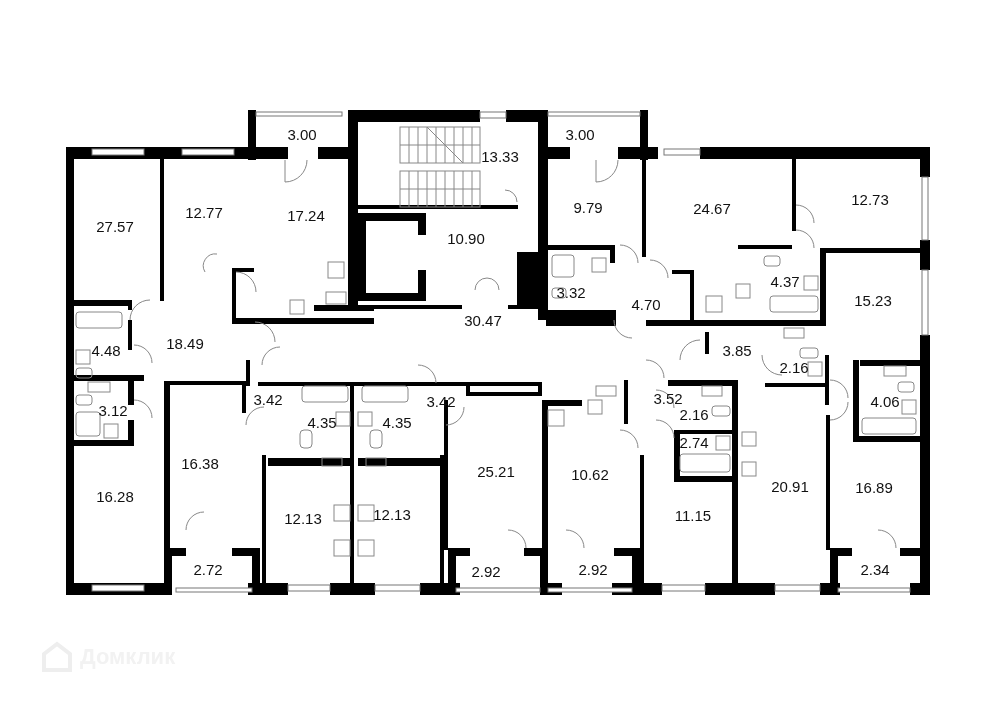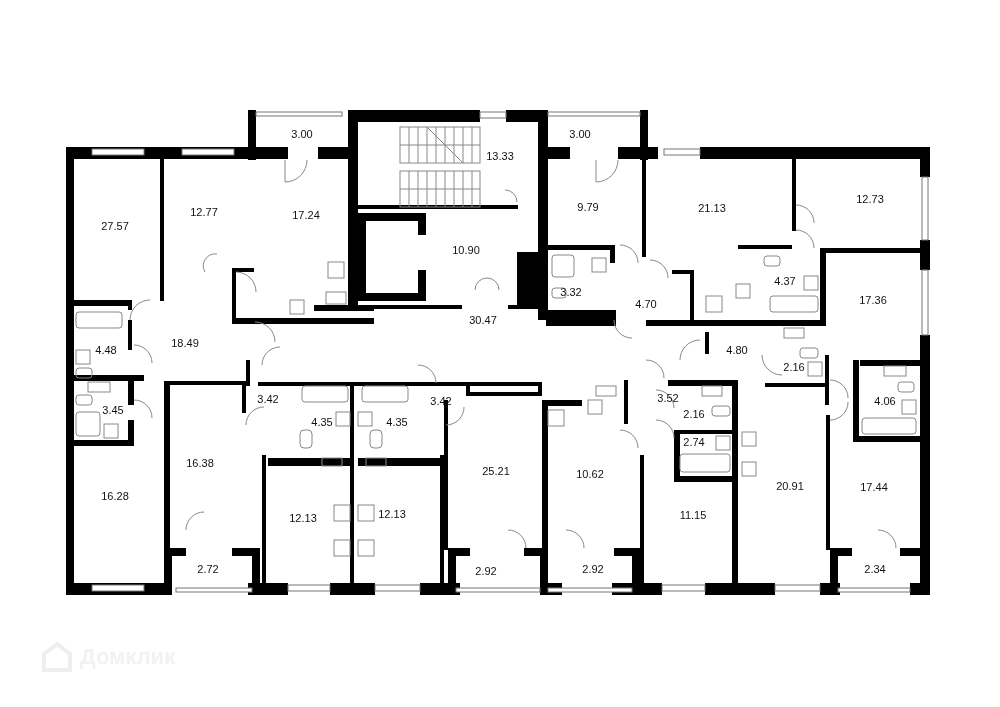--- a/index.html
+++ b/index.html
@@ -1,18 +1,18 @@
 <!DOCTYPE html>
 <html><head>
 <meta charset="utf-8">
 <style>
   html,body{margin:0;padding:0;background:#fff;}
   body{width:1000px;height:707px;position:relative;overflow:hidden;font-family:"Liberation Sans",sans-serif;}
   #plan{position:absolute;left:0;top:0;width:1000px;height:707px;}
-  .lbl{position:absolute;font-size:11px;color:#111;transform:translate(-50%,-50%);white-space:nowrap;}
+  .lbl{position:absolute;font-size:15px;color:#111;transform:translate(-50%,-50%);white-space:nowrap;}
   .wm{position:absolute;left:40px;top:640px;display:flex;align-items:center;gap:6px;color:#f2f2f2;font-size:22px;font-weight:bold;}
   .wm svg{width:34px;height:34px;}
 </style>
 </head>
 <body>
 
 <svg id="plan" viewBox="0 0 1000 707" xmlns="http://www.w3.org/2000/svg">
   <g fill="#000">
 
     <rect x="66" y="147" width="188" height="12"></rect>
@@ -241,48 +241,48 @@
 </svg>
 
 <div id="labels">
   <span class="lbl" style="left:115px;top:226px">27.57</span>
   <span class="lbl" style="left:204px;top:212px">12.77</span>
   <span class="lbl" style="left:306px;top:215px">17.24</span>
   <span class="lbl" style="left:302px;top:134px">3.00</span>
   <span class="lbl" style="left:500px;top:156px">13.33</span>
   <span class="lbl" style="left:580px;top:134px">3.00</span>
   <span class="lbl" style="left:588px;top:207px">9.79</span>
-  <span class="lbl" style="left:466px;top:250px">10.90</span>
+  <span class="lbl" style="left:466px;top:238px">10.90</span>
   <span class="lbl" style="left:571px;top:292px">3.32</span>
   <span class="lbl" style="left:646px;top:304px">4.70</span>
-  <span class="lbl" style="left:712px;top:208px">21.13</span>
+  <span class="lbl" style="left:712px;top:208px">24.67</span>
   <span class="lbl" style="left:870px;top:199px">12.73</span>
   <span class="lbl" style="left:785px;top:281px">4.37</span>
-  <span class="lbl" style="left:873px;top:300px">17.36</span>
+  <span class="lbl" style="left:873px;top:300px">15.23</span>
   <span class="lbl" style="left:106px;top:350px">4.48</span>
   <span class="lbl" style="left:185px;top:343px">18.49</span>
   <span class="lbl" style="left:483px;top:320px">30.47</span>
-  <span class="lbl" style="left:737px;top:350px">4.80</span>
+  <span class="lbl" style="left:737px;top:350px">3.85</span>
   <span class="lbl" style="left:794px;top:367px">2.16</span>
-  <span class="lbl" style="left:113px;top:410px">3.45</span>
+  <span class="lbl" style="left:113px;top:410px">3.12</span>
   <span class="lbl" style="left:268px;top:399px">3.42</span>
   <span class="lbl" style="left:322px;top:422px">4.35</span>
   <span class="lbl" style="left:397px;top:422px">4.35</span>
   <span class="lbl" style="left:441px;top:401px">3.42</span>
   <span class="lbl" style="left:668px;top:398px">3.52</span>
   <span class="lbl" style="left:694px;top:414px">2.16</span>
   <span class="lbl" style="left:694px;top:442px">2.74</span>
   <span class="lbl" style="left:885px;top:401px">4.06</span>
   <span class="lbl" style="left:200px;top:463px">16.38</span>
   <span class="lbl" style="left:115px;top:496px">16.28</span>
   <span class="lbl" style="left:496px;top:471px">25.21</span>
   <span class="lbl" style="left:590px;top:474px">10.62</span>
   <span class="lbl" style="left:693px;top:515px">11.15</span>
   <span class="lbl" style="left:790px;top:486px">20.91</span>
-  <span class="lbl" style="left:874px;top:487px">17.44</span>
+  <span class="lbl" style="left:874px;top:487px">16.89</span>
   <span class="lbl" style="left:303px;top:518px">12.13</span>
   <span class="lbl" style="left:392px;top:514px">12.13</span>
   <span class="lbl" style="left:208px;top:569px">2.72</span>
   <span class="lbl" style="left:486px;top:571px">2.92</span>
   <span class="lbl" style="left:593px;top:569px">2.92</span>
   <span class="lbl" style="left:875px;top:569px">2.34</span>
 </div>
 
 <div class="wm">
   <svg viewBox="0 0 34 34">

